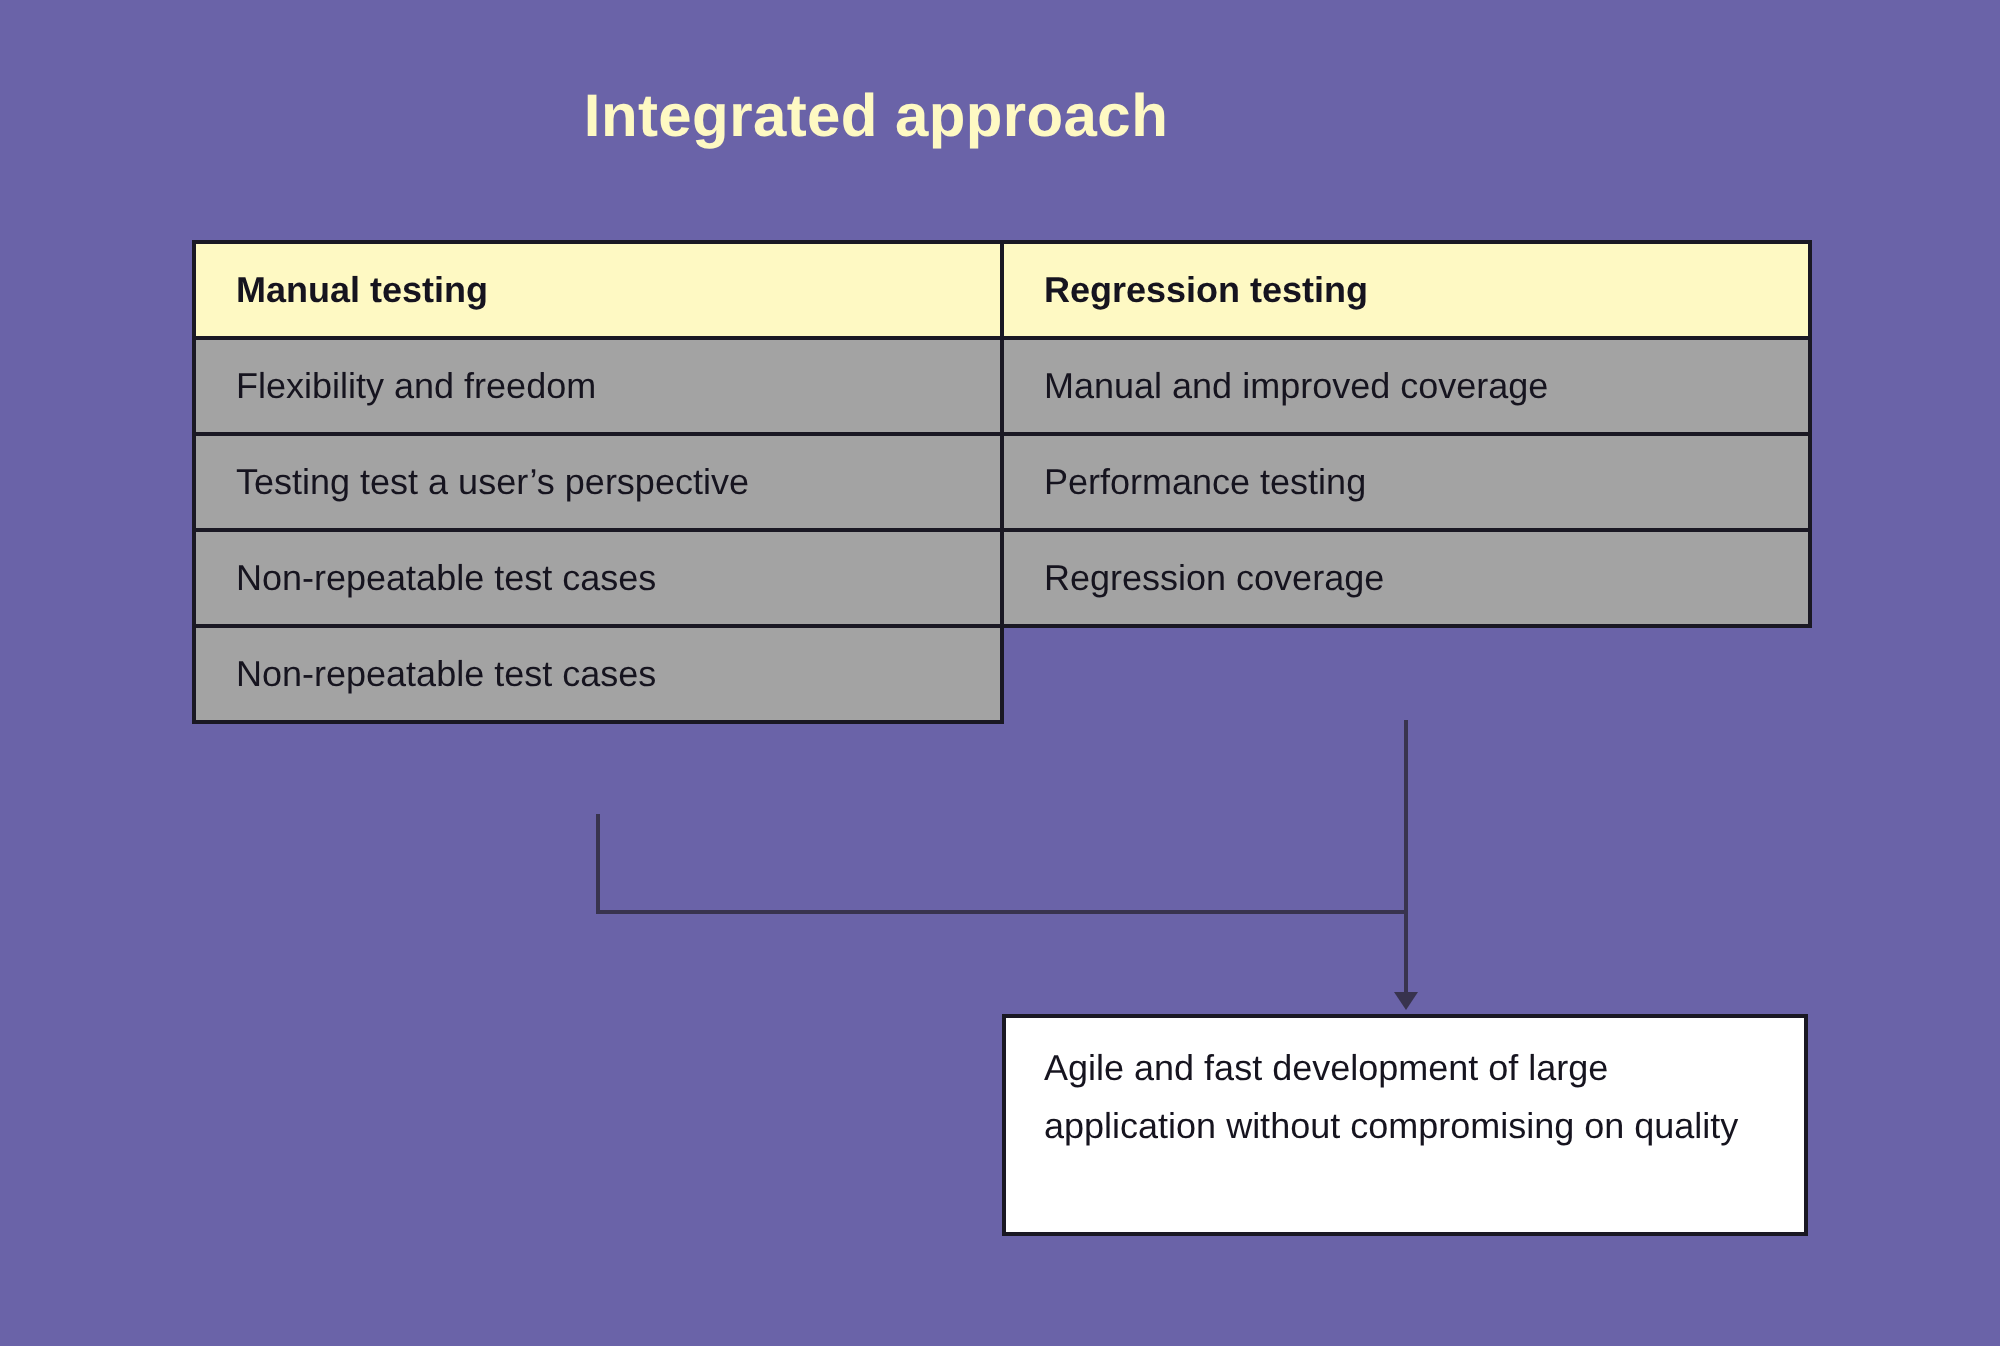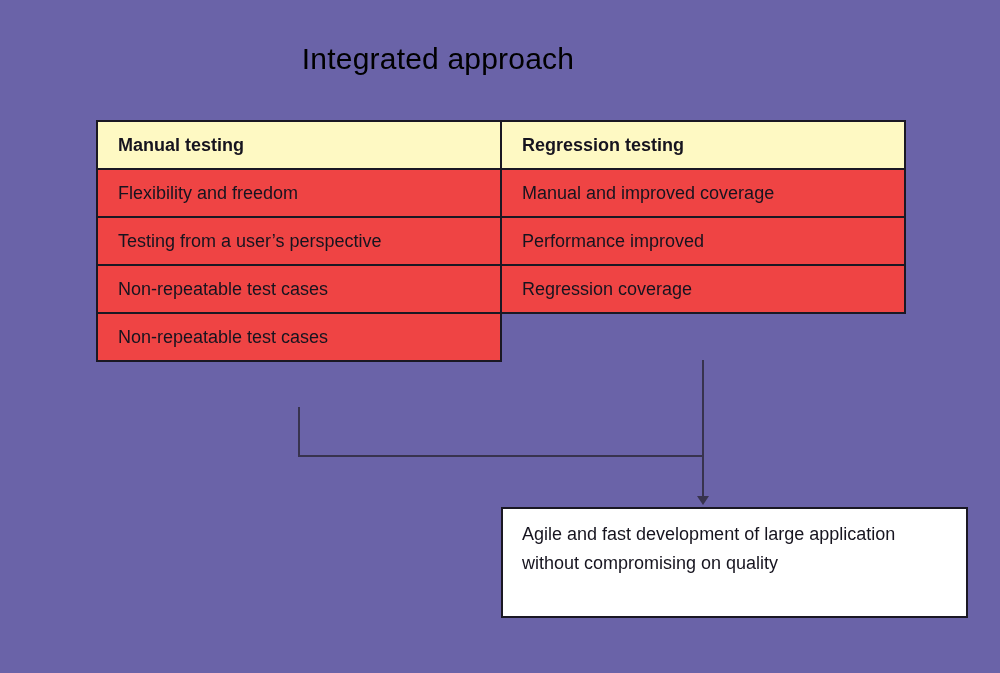--- a/index.html
+++ b/index.html
@@ -11,41 +11,41 @@
     overflow: hidden;
     color: #16141f;
   }
   .stage { position: absolute; inset: 0; }
 
   .title {
     position: absolute;
     top: 42px; left: 0; width: 876px;
     text-align: center;
     font-size: 30px;
-    font-weight: 400;
+    font-weight: 700;
     letter-spacing: 0.2px;
-    color: #000000;
+    color: #fef9c3;
   }
 
   table.cmp {
     position: absolute;
     left: 96px; top: 120px;
     width: 808px;
     border-collapse: collapse;
     table-layout: fixed;
     font-size: 18px;
   }
   table.cmp col { width: 404px; }
   table.cmp th, table.cmp td {
     border: 2px solid #1a1823;
     height: 48px;
     padding: 0 18px 0 20px;
     text-align: left;
     vertical-align: middle;
-    background: #ef4444;
+    background: #a3a3a3;
     font-weight: 400;
   }
   table.cmp th {
     background: #fef9c3;
     font-weight: 700;
   }
   table.cmp td.ghost {
     border: none;
     background: transparent;
   }
@@ -59,21 +59,21 @@
     left: 697px; top: 496px;
     width: 0; height: 0;
     border-left: 6px solid transparent;
     border-right: 6px solid transparent;
     border-top: 9px solid #38334e;
   }
 
   .result-box {
     position: absolute;
     left: 501px; top: 507px;
-    width: 467px; height: 111px;
+    width: 403px; height: 111px;
     background: #ffffff;
     border: 2px solid #1a1823;
     padding: 11px 18px 0 19px;
     font-size: 18px;
     line-height: 29px;
     color: #16141f;
   }
 </style>
 </head>
 <body>
@@ -92,22 +92,22 @@
         <th>Manual testing</th>
         <th>Regression testing</th>
       </tr>
     </thead>
     <tbody>
       <tr>
         <td>Flexibility and freedom</td>
         <td>Manual and improved coverage</td>
       </tr>
       <tr>
-        <td>Testing from a user’s perspective</td>
-        <td>Performance improved</td>
+        <td>Testing test a user’s perspective</td>
+        <td>Performance testing</td>
       </tr>
       <tr>
         <td>Non-repeatable test cases</td>
         <td>Regression coverage</td>
       </tr>
       <tr>
         <td>Non-repeatable test cases</td>
         <td class="ghost"></td>
       </tr>
     </tbody>

